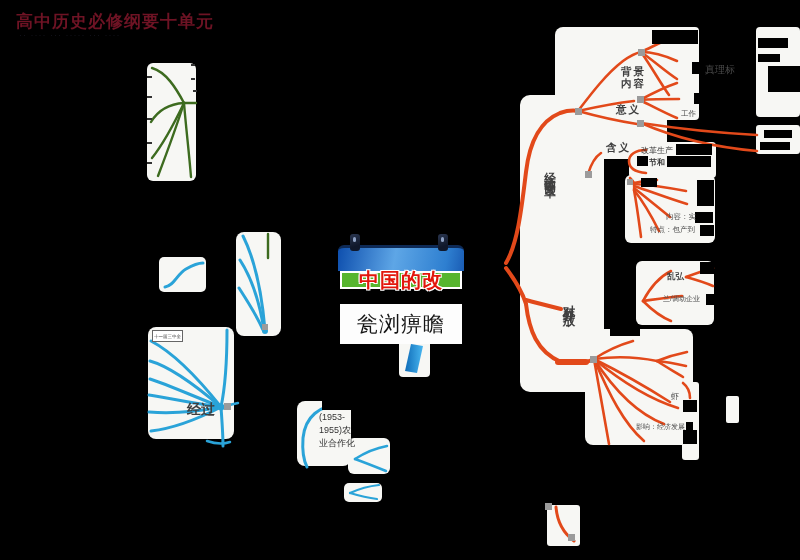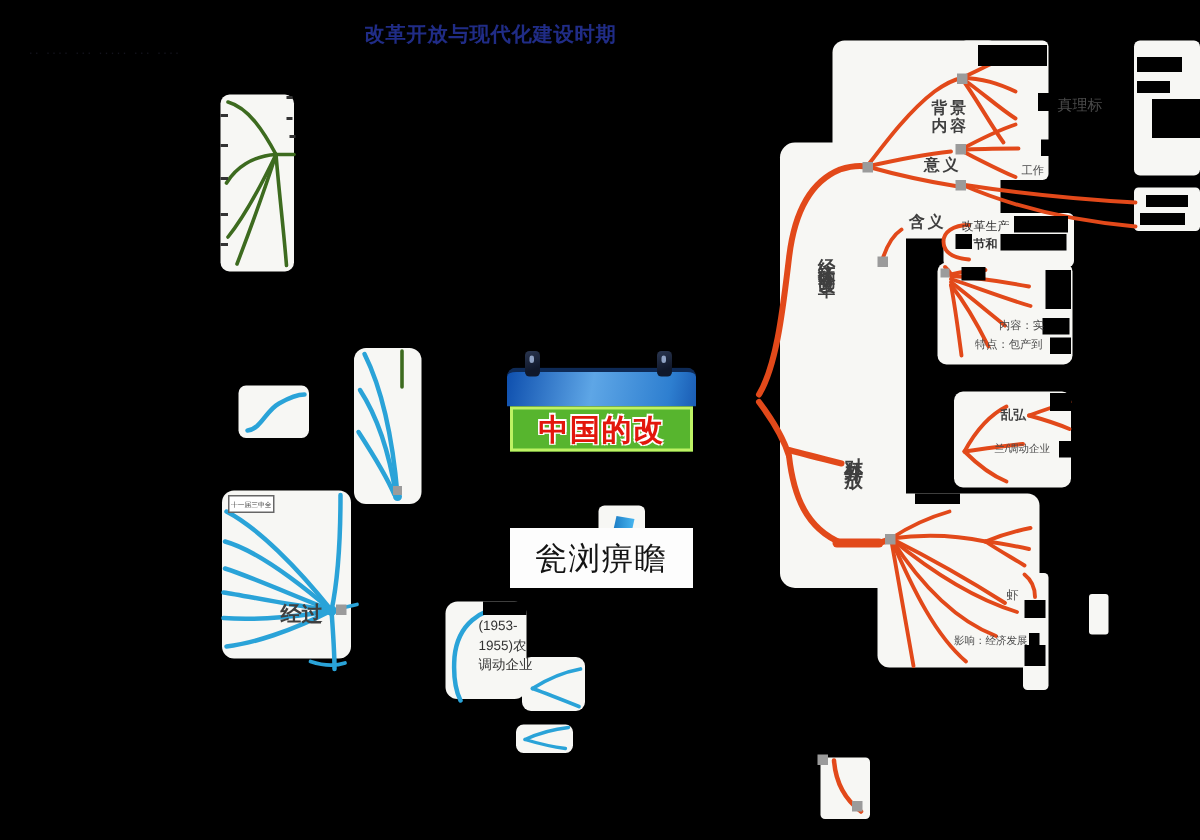--- a/index.html
+++ b/index.html
@@ -14,27 +14,27 @@
   .faint-line{left:19px;top:30px;font-size:9px;color:#14141d;letter-spacing:1px;}
   .unit-title{left:243px;top:14px;font-size:13.5px;font-weight:bold;color:#202c86;letter-spacing:0.5px;}
   
   .calendar{left:338px;top:234px;width:126px;}
   .cal-pin{position:absolute;top:0;width:10px;height:17px;background:linear-gradient(160deg,#2a3650,#10182b 70%);
            border-radius:3px;z-index:3;}
   .cal-pin:after{content:"";position:absolute;left:3px;top:3px;width:3px;height:5px;background:#8fa2c4;border-radius:2px;}
   .cal-header{position:absolute;left:0;top:11px;width:126px;height:26px;border-radius:6px 6px 0 0;
               background:linear-gradient(100deg,#0e4fae,#5ea6e6 45%,#2e7fd0 85%,#1a5cb4);
               border-top:3px solid #0e2a56;box-sizing:border-box;z-index:2;}
-  .cal-body{position:absolute;left:2px;top:37px;width:122px;height:30px;background:#57b52e;
-            border:2px solid #bef264;box-sizing:border-box;z-index:2;
+  .cal-body{position:absolute;left:2px;top:37px;width:122px;height:18px;background:#57b52e;
+            border:2px solid #ffffff;box-sizing:border-box;z-index:2;
             display:flex;align-items:center;justify-content:center;}
   .cal-title{font-size:20px;font-weight:900;color:#e2170c;letter-spacing:1px;
              text-shadow:-1px -1px 0 #fff,1px -1px 0 #fff,-1px 1px 0 #fff,1px 1px 0 #fff;}
   .cal-band{position:absolute;left:2px;top:70px;width:122px;height:40px;background:#fdfdfd;z-index:2;
-            display:flex;align-items:center;justify-content:center;margin-top:48px;}
+            display:flex;align-items:center;justify-content:center;}
   .cal-sub{font-size:21px;color:#141414;font-weight:500;letter-spacing:1px;font-family:"DejaVu Sans",sans-serif;}
   .coop{position:absolute;left:319px;top:411px;width:40px;font-size:9px;line-height:13px;color:#333;}
   .tinybox{position:absolute;left:152px;top:330px;width:31px;height:12px;border:1px solid #666;background:#fff;
            font-size:4.5px;color:#444;overflow:hidden;line-height:11px;padding-left:1px;box-sizing:border-box;}
 </style>
 </head>
 <body>
 
 <div class="canvas">
 
@@ -198,41 +198,41 @@
       <rect x="758" y="54" width="22" height="8"></rect>
       <rect x="768" y="66" width="32" height="26"></rect>
       <rect x="764" y="130" width="28" height="8"></rect>
       <rect x="760" y="142" width="30" height="8"></rect>
       <rect x="322" y="401" width="29" height="9"></rect>
       <rect x="683" y="400" width="14" height="12"></rect>
       <rect x="683" y="430" width="14" height="14"></rect>
     </g>
   </svg>
 
+  <div class="lbl course-title">高中历史必修纲要十单元</div>
   <div class="frag faint-line">·· ···· ··· ····· ··· ····</div>
-  <div class="lbl unit-title">改革开放与现代化建设时期</div>
 
   <div class="abs calendar">
     <div class="cal-pin" style="left:12px;"></div>
     <div class="cal-pin" style="right:16px;"></div>
     <div class="cal-header"></div>
     <div class="cal-body">
       <span class="cal-title">中国的改</span>
     </div>
     <div class="cal-band">
       <span class="cal-sub">瓮浏痹瞻</span>
     </div>
   </div>
 
   <div class="lbl" style="left:187px;top:401px;font-size:14px;">经过</div>
   <div class="tinybox">十一届三中全会</div>
   <div class="coop">
     <div>(1953-</div>
     <div>1955)农</div>
-    <div>调动企业</div>
+    <div>业合作化</div>
   </div>
 
   <div class="lbl vtext" style="left:542px;top:163px;font-size:11.5px;">经济体制改革</div>
   <div class="lbl vtext" style="left:560px;top:295px;font-size:12.5px;">对外开放</div>
   <div class="lbl" style="left:621px;top:37px;font-size:10.5px;letter-spacing:2px;margin-top:28px;">背景</div>
   <div class="lbl" style="left:621px;top:77px;font-size:10.5px;letter-spacing:2px;">内容</div>
   <div class="lbl" style="left:616px;top:103px;font-size:10.5px;letter-spacing:2px;text-align:right;">意义</div>
   <div class="lbl" style="left:606px;top:141px;font-size:10.5px;letter-spacing:2px;">含义</div>
 
   <div class="frag" style="left:673px;top:63px;font-size:10px;margin-left:32px;">真理标</div>

